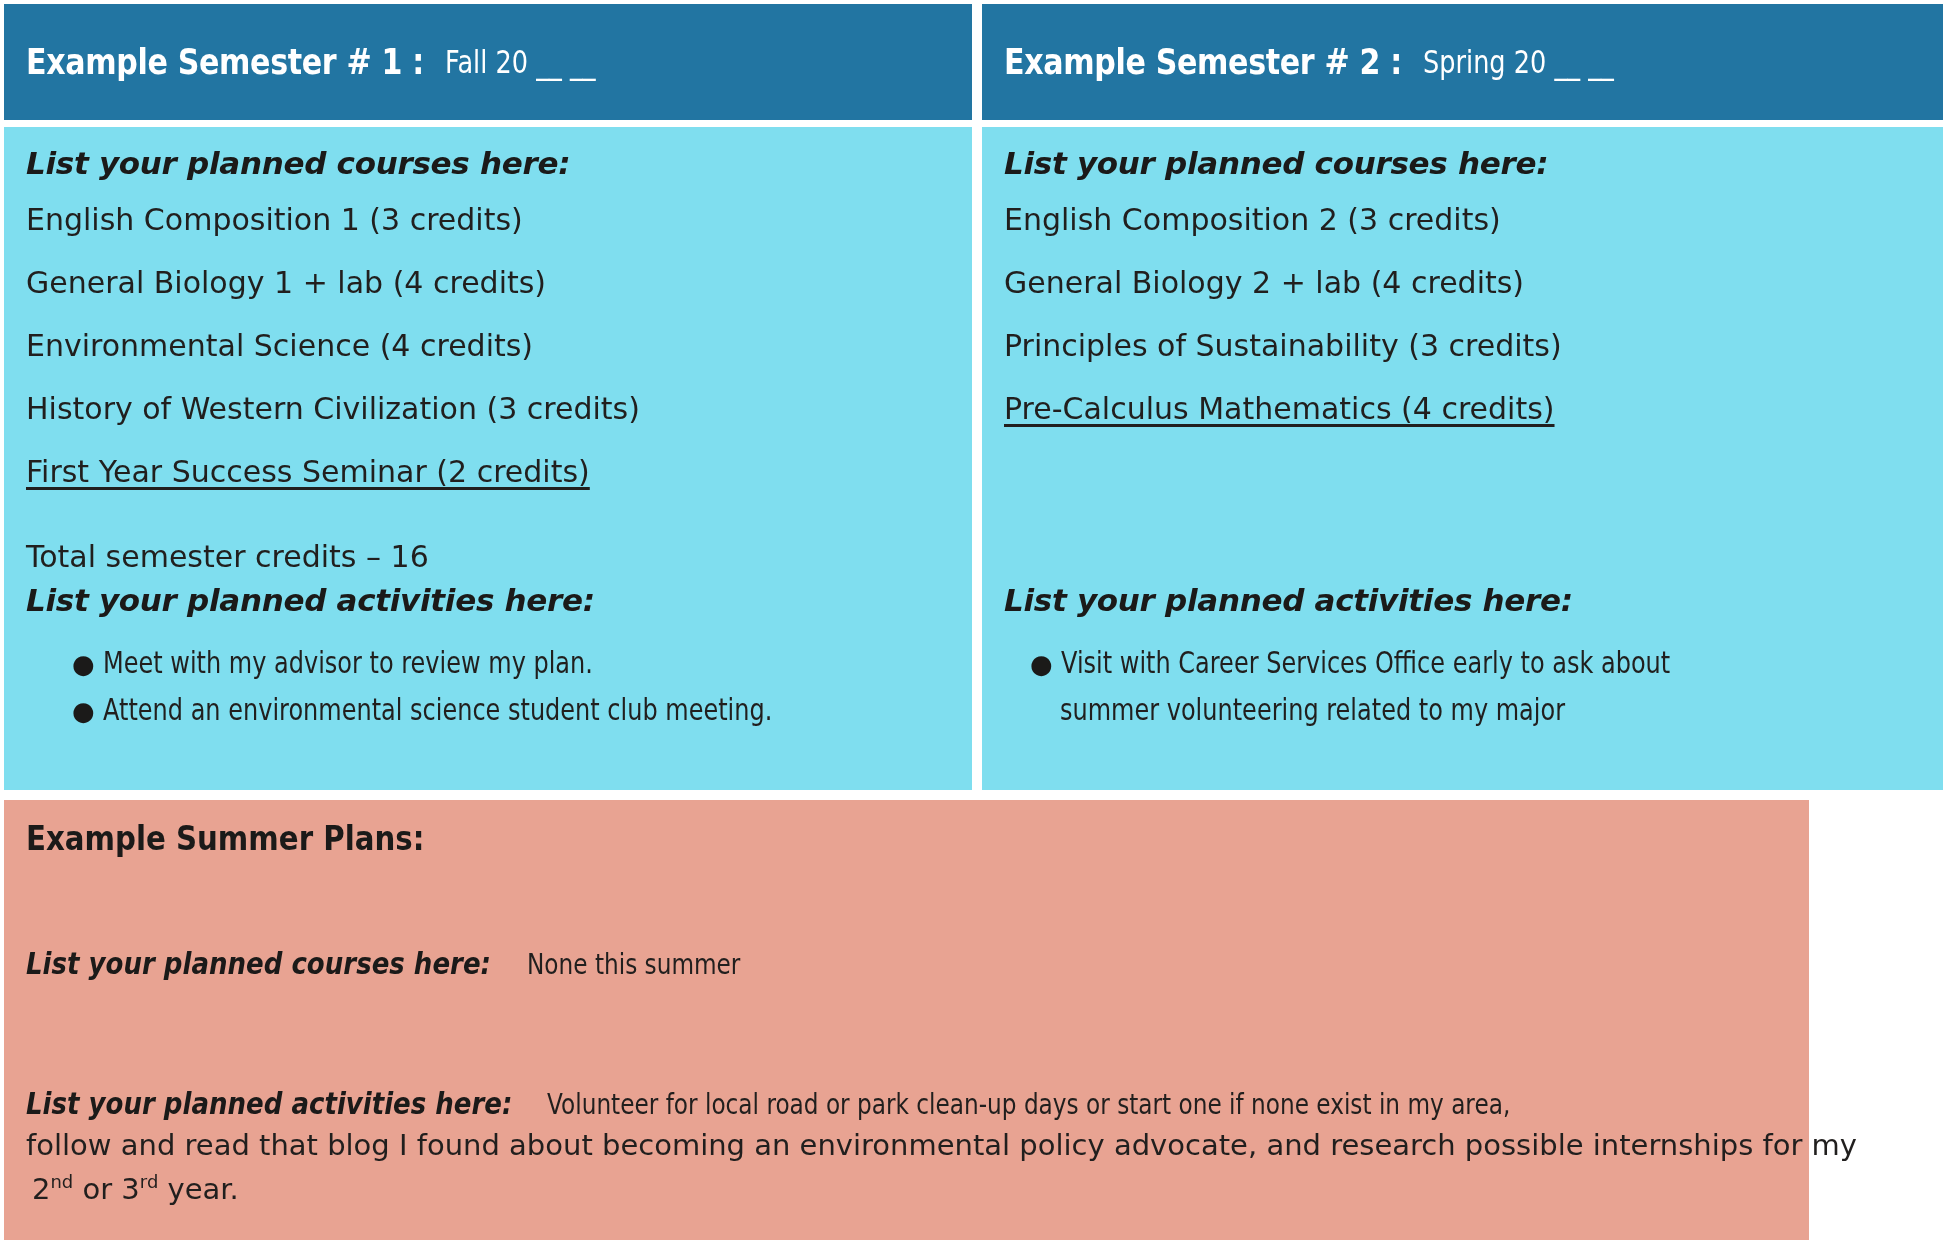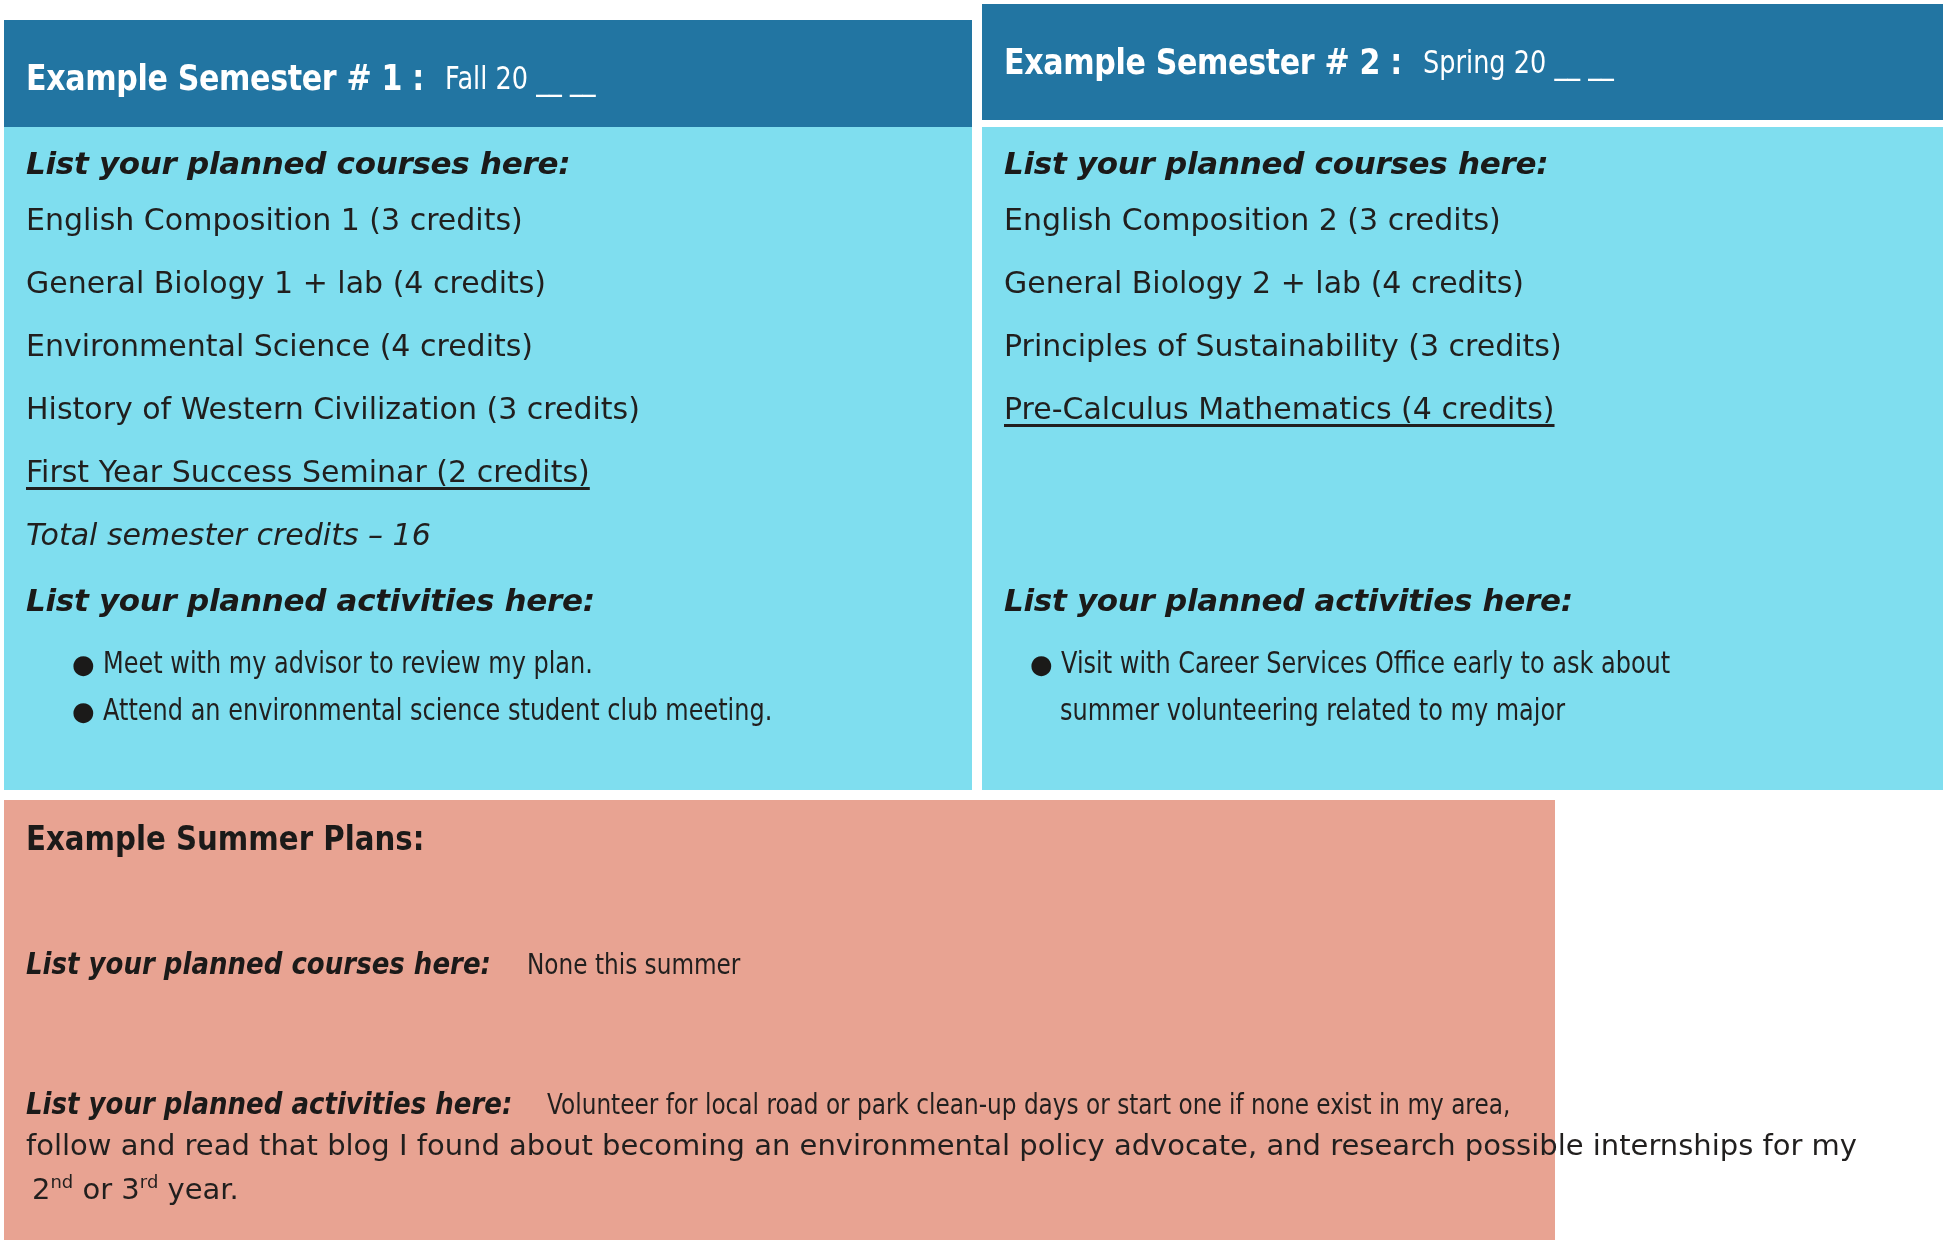--- a/index.html
+++ b/index.html
@@ -146,21 +146,21 @@
     transform: scaleX(0.86);
     transform-origin: left center;
     white-space: nowrap;
   }
 </style>
 </head>
 <body>
 
 <div class="sheet">
 
-  <div class="panel hdr" style="left:4px; top:20px; width:968px; height:116px;">
+  <div class="panel hdr" style="left:4px; top:4px; width:968px; height:116px;">
     <span class="hdr-strong">Example Semester #  1 :</span>
     <span class="hdr-light">Fall 20 __ __</span>
   </div>
 
   <div class="panel hdr" style="left:982px; top:4px; width:961px; height:116px;">
     <span class="hdr-strong">Example Semester #  2 :</span>
     <span class="hdr-light">Spring 20 __ __</span>
   </div>
 
   <div class="panel body-cyan" style="left:4px; top:127px; width:968px; height:663px;">
@@ -177,21 +177,21 @@
     </div>
     <div class="row" style="top:201px;">
       <span class="hand">Environmental Science (4 credits)</span>
     </div>
     <div class="row" style="top:264px;">
       <span class="hand">History of Western Civilization (3 credits)</span>
     </div>
     <div class="row" style="top:327px;">
       <span class="hand underlined">First Year Success Seminar (2 credits)</span>
     </div>
-    <div class="row" style="top:390px;font-style:italic;">
+    <div class="row" style="top:412px;">
       <span class="hand">Total semester credits – 16</span>
     </div>
 
     <div class="row" style="top:455px;">
       <span class="lead">List your planned activities here:</span>
     </div>
 
     <div class="bullet-row" style="left:68px; top:518px;">
       <span class="bullet-dot">●</span>
       <span class="hand">Meet with my advisor to review my plan.</span>
@@ -227,21 +227,21 @@
 
     <div class="bullet-row" style="left:48px; top:518px;">
       <span class="bullet-dot">●</span>
       <span class="hand">Visit with Career Services Office early to ask about</span>
     </div>
     <div class="bullet-row" style="left:78px; top:565px;">
       <span class="hand">summer volunteering related to my major</span>
     </div>
   </div>
 
-  <div class="panel body-pink" style="left:4px; top:800px; width:1551px; height:440px;">
+  <div class="panel body-pink" style="left:4px; top:800px; width:1805px; height:440px;">
 
     <div class="summer-title" style="left:22px; top:18px;">Example Summer Plans:</div>
 
     <div class="inline-wrap" style="left:22px; top:145px;">
       <span class="inline-lead">List your planned courses here:</span>
       <span class="inline-hand" style="margin-left:-53px;">None this summer</span>
     </div>
 
     <div class="inline-wrap" style="left:22px; top:285px;">
       <span class="inline-lead">List your planned activities here:</span>

